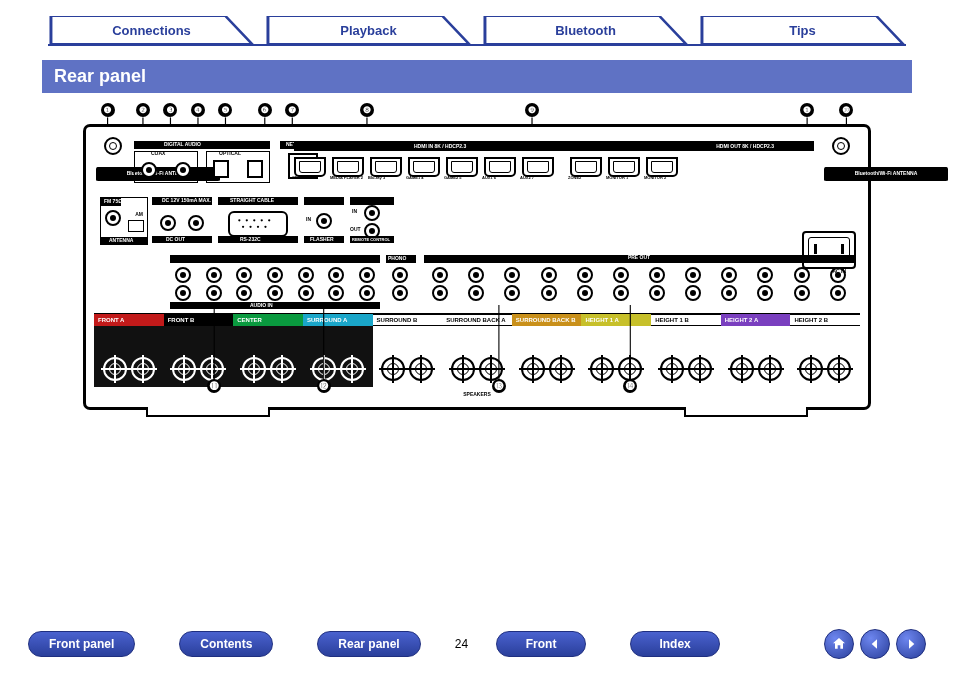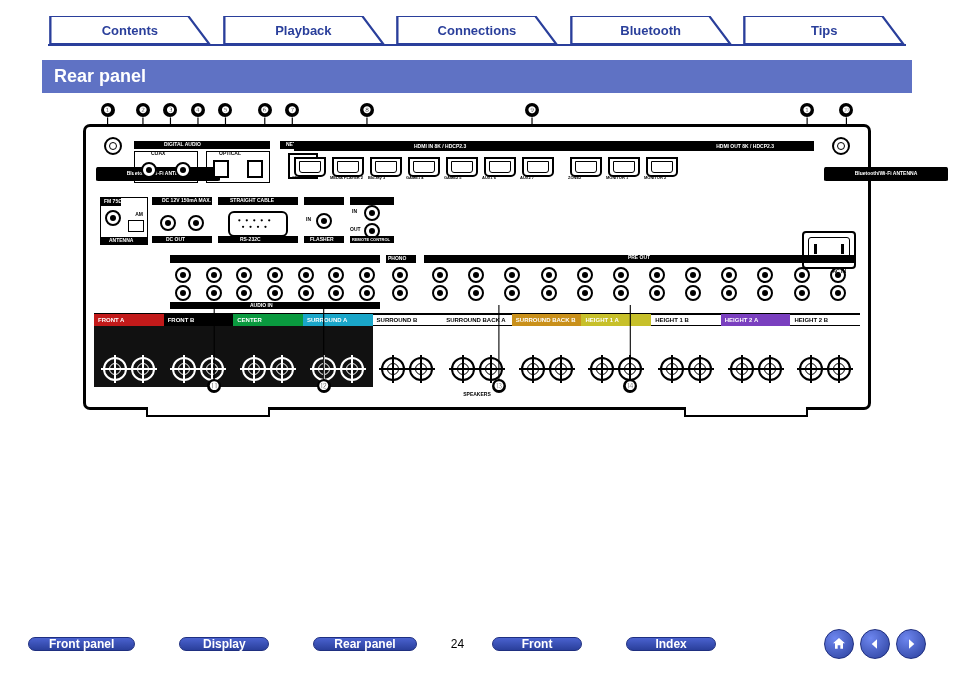--- a/index.html
+++ b/index.html
@@ -102,52 +102,46 @@
   .spk.dark .term::before,.spk.dark .term::after{background:#fff;}
   .spk.dark .term .inner{border-color:#fff;}
 
   .feet{position:absolute;left:60px;right:60px;bottom:-10px;height:10px;display:flex;justify-content:space-between;}
   .foot{width:120px;height:8px;border:2px solid #000;border-top:0;background:#fff;}
 
   .note{margin:16px 14px 0 14px;font-size:12px;}
 
   
   .bottom{position:absolute;left:28px;right:28px;bottom:14px;display:flex;align-items:center;}
-  .bbtn{background:linear-gradient(#4a62cf,#2a3f9b);color:#fff;font-weight:bold;font-size:12px;border-radius:14px;height:14px;padding:0 20px;display:flex;align-items:center;justify-content:center;margin-right:44px;border:1px solid #1f2f80;min-width:90px;box-sizing:border-box;}
+  .bbtn{background:linear-gradient(#4a62cf,#2a3f9b);color:#fff;font-weight:bold;font-size:12px;border-radius:14px;height:26px;padding:0 20px;display:flex;align-items:center;justify-content:center;margin-right:44px;border:1px solid #1f2f80;min-width:90px;box-sizing:border-box;}
   .pgnum{font-size:12px;color:#000;margin:0 28px 0 -10px;}
   .icons{margin-left:auto;display:flex;gap:6px;}
   .circ{width:28px;height:28px;border-radius:50%;background:radial-gradient(circle at 35% 30%,#6d86ef,#2a3f9b);display:flex;align-items:center;justify-content:center;color:#fff;border:1px solid #1f2f80;}
   .circ svg{width:16px;height:16px;fill:#fff;}
 
   
   .lead-svg{position:absolute;inset:0;width:100%;height:100%;overflow:visible;}
 </style>
 </head>
 <body>
 
 <div class="page">
 
   <div class="tabs" id="tabs">
       <div class="tab">
         <svg viewBox="0 0 140 28" preserveAspectRatio="none">
           <path d="M2 0 H120 L138 28 H2 Z" fill="#fff" stroke="#2a3f9b" stroke-width="2"></path>
         </svg>
-        <span class="lbl">Contents</span>
+        <span class="lbl">Connections</span>
       </div>
       <div class="tab">
         <svg viewBox="0 0 140 28" preserveAspectRatio="none">
           <path d="M2 0 H120 L138 28 H2 Z" fill="#fff" stroke="#2a3f9b" stroke-width="2"></path>
         </svg>
         <span class="lbl">Playback</span>
-      </div>
-      <div class="tab">
-        <svg viewBox="0 0 140 28" preserveAspectRatio="none">
-          <path d="M2 0 H120 L138 28 H2 Z" fill="#fff" stroke="#2a3f9b" stroke-width="2"></path>
-        </svg>
-        <span class="lbl">Connections</span>
       </div>
       <div class="tab">
         <svg viewBox="0 0 140 28" preserveAspectRatio="none">
           <path d="M2 0 H120 L138 28 H2 Z" fill="#fff" stroke="#2a3f9b" stroke-width="2"></path>
         </svg>
         <span class="lbl">Bluetooth</span>
       </div>
       <div class="tab">
         <svg viewBox="0 0 140 28" preserveAspectRatio="none">
           <path d="M2 0 H120 L138 28 H2 Z" fill="#fff" stroke="#2a3f9b" stroke-width="2"></path>
@@ -500,21 +494,21 @@
         </svg>
     <div class="cnum" style="left: 14%;">⓫</div>
         <div class="cnum" style="left: 29%;">⓬</div>
         <div class="cnum" style="left: 53%;">⓭</div>
         <div class="cnum" style="left: 71%;">⓮</div>
       </div>
   </div>
 
 
   <div class="bottom">
-    <div id="bottom-btns" style="display:contents"><div class="bbtn">Front panel</div><div class="bbtn">Display</div><div class="bbtn">Rear panel</div><div class="pgnum">24</div><div class="bbtn">Front</div><div class="bbtn">Index</div></div>
+    <div id="bottom-btns" style="display:contents"><div class="bbtn">Front panel</div><div class="bbtn">Contents</div><div class="bbtn">Rear panel</div><div class="pgnum">24</div><div class="bbtn">Front</div><div class="bbtn">Index</div></div>
     <div class="icons">
       <div class="circ">
           <svg viewBox="0 0 24 24">
             <path d="M12 3l9 8h-3v8h-4v-5h-4v5H6v-8H3z"></path>
           </svg>
         </div>
       <div class="circ">
           <svg viewBox="0 0 24 24">
             <path d="M15 5l-8 7 8 7z"></path>
           </svg>

